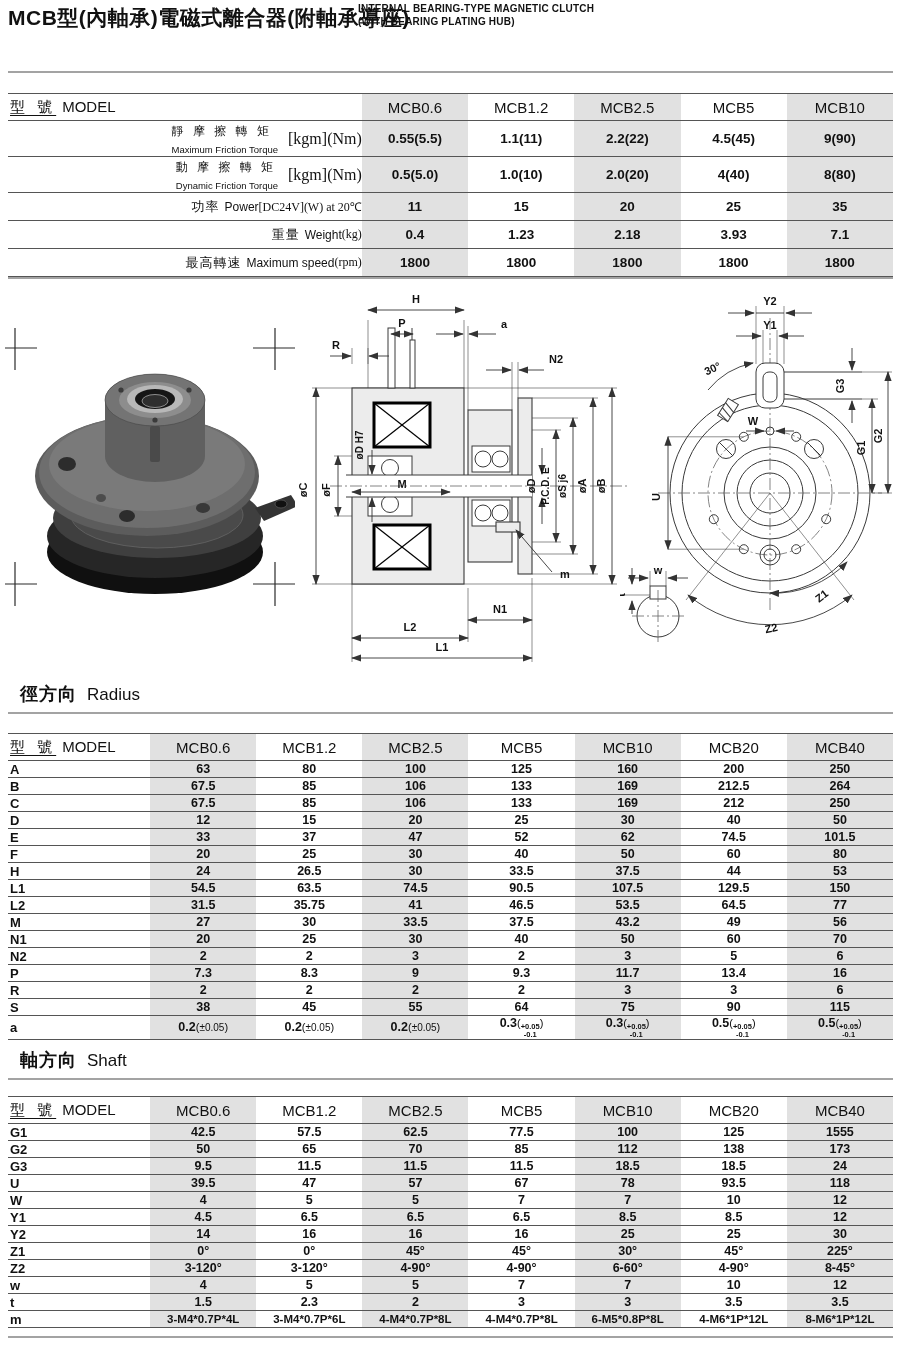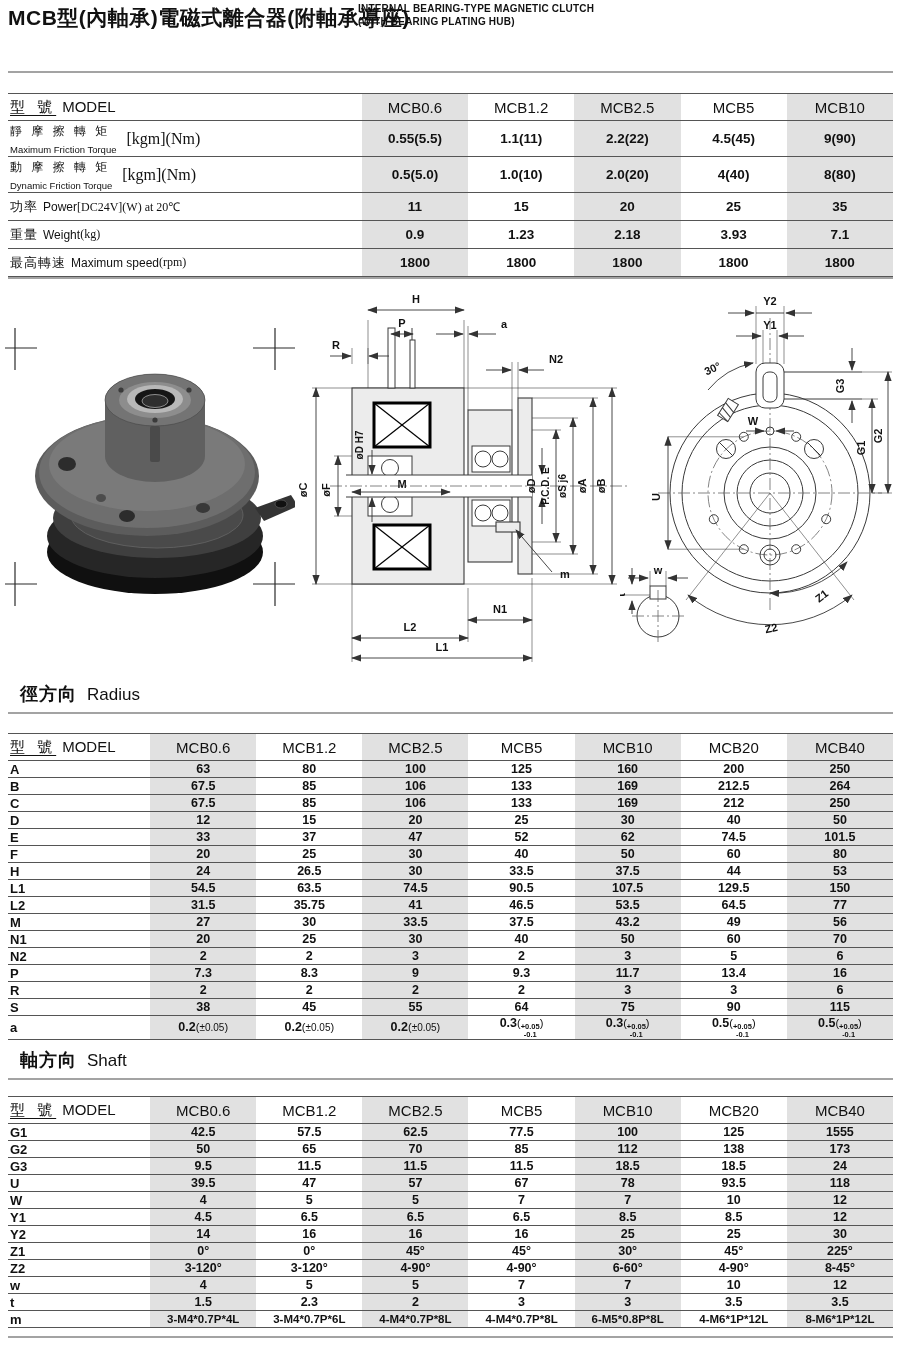--- a/index.html
+++ b/index.html
@@ -10,21 +10,21 @@
   .title-en{position:absolute;left:358px;top:3px;font-size:10px;font-weight:700;line-height:1.25;letter-spacing:.2px;}
   
   table{border-collapse:collapse;table-layout:fixed;position:absolute;left:8px;width:885px;border-bottom:1px solid #555;}
   th,td{border-top:1px solid #555;padding:0;margin:0;vertical-align:middle;overflow:hidden;white-space:nowrap;}
   .sh{background:#e1e1e1;}
   .modh{font-size:15px;font-weight:400;text-align:center;}
   .lblh{text-align:left;}
   .zh-ul{font-size:15px;font-weight:400;text-decoration:underline;text-underline-offset:3px;letter-spacing:4px;margin-left:2px;}
   .mod-en{font-size:15px;font-weight:400;margin-left:6px;}
   .v{font-size:13.5px;font-weight:700;text-align:center;}
-  .lflex{display:flex;align-items:center;}
+  .lflex{display:flex;align-items:center;justify-content:flex-end;}
   .lblk{display:inline-block;line-height:1.1;margin-left:2px;}
   .lzh2{font-size:12px;font-weight:400;letter-spacing:3px;}
   .len2{font-size:9.5px;font-weight:400;letter-spacing:0;}
   .lzh1{font-size:13px;font-weight:400;margin-left:2px;letter-spacing:1px;}
   .len1{font-size:12px;font-weight:400;margin-left:5px;}
   .lunit{font-family:"Liberation Serif",serif;font-size:16px;margin-left:10px;}
   .lunit2{font-family:"Liberation Serif",serif;font-size:12px;}
   .dlbl{font-size:13px;font-weight:700;text-align:left;padding-left:2px;}
   .dv{font-size:12.5px;font-weight:700;text-align:center;}
   .dv.small{font-size:11.5px;}
@@ -115,21 +115,21 @@
         <td class="v sh">35</td>
       </tr>
       <tr style="height:28px">
         <td>
           <div class="lflex">
             <span class="lzh1">重量</span>
             <span class="len1">Weight</span>
             <span class="lunit2">(kg)</span>
           </div>
         </td>
-        <td class="v sh">0.9</td>
+        <td class="v sh">0.4</td>
         <td class="v">1.23</td>
         <td class="v sh">2.18</td>
         <td class="v">3.93</td>
         <td class="v sh">7.1</td>
       </tr>
       <tr style="height:28px">
         <td>
           <div class="lflex">
             <span class="lzh1">最高轉速</span>
             <span class="len1">Maximum speed</span>

